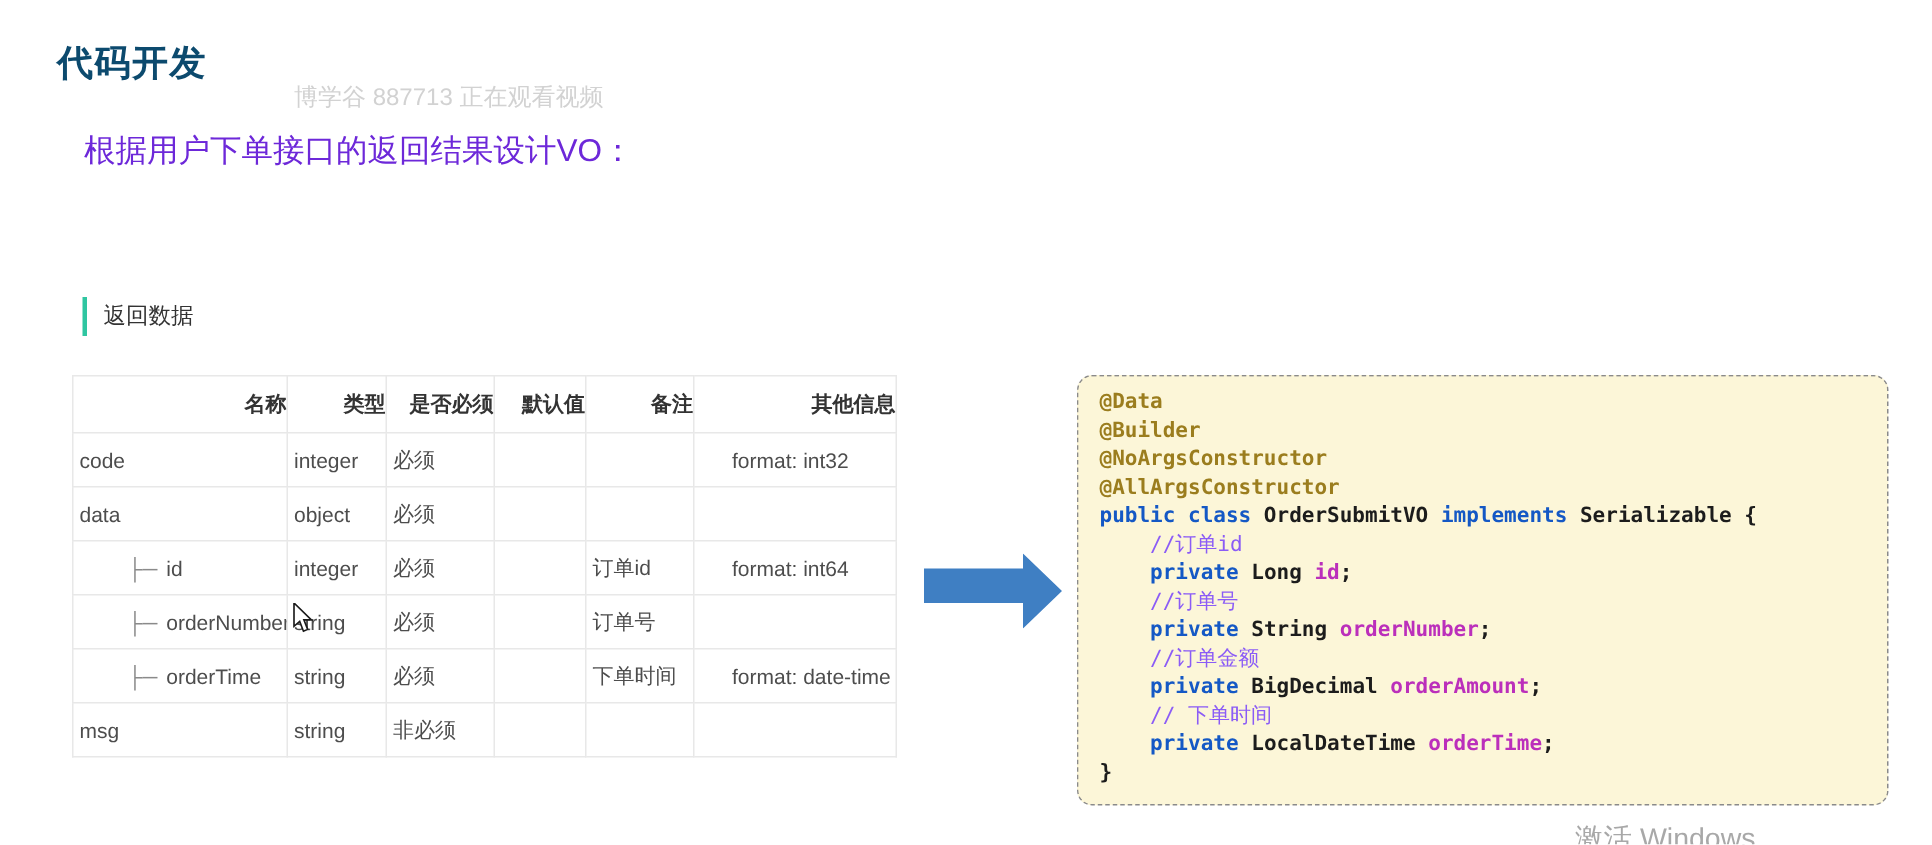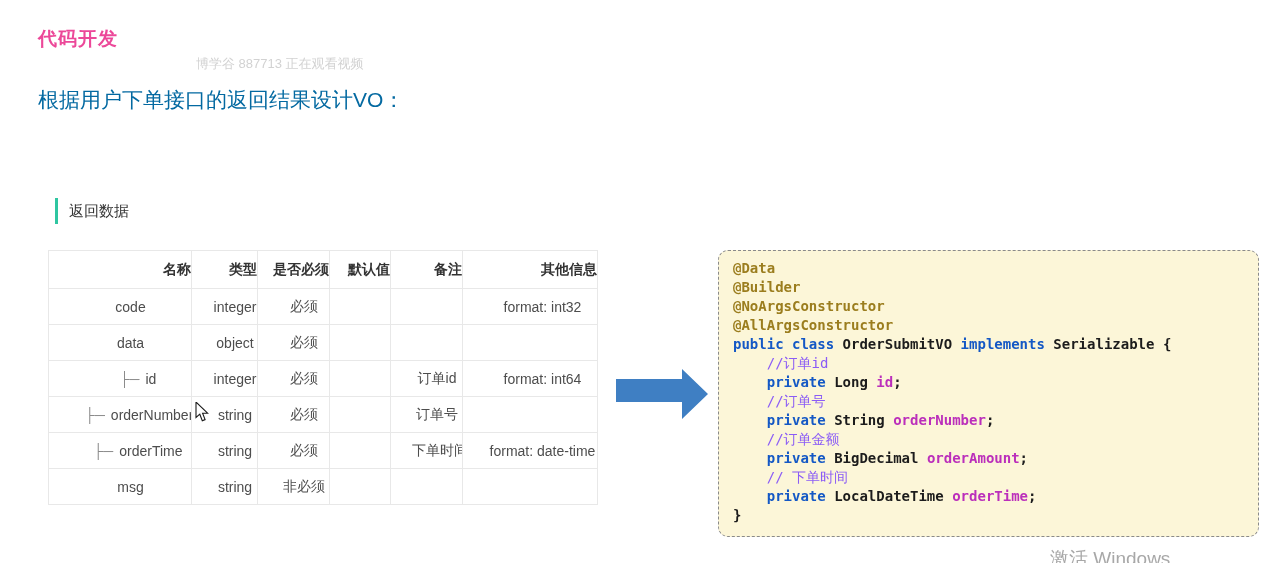--- a/index.html
+++ b/index.html
@@ -8,37 +8,37 @@
   .page {
     position: relative;
     width: 1288px;
     height: 563px;
     background: #ffffff;
     overflow: hidden;
   }
   .page-title {
     position: absolute;
     left: 38px; top: 26px;
-    font-size: 19px;
+    font-size: 24px;
     font-weight: 700;
-    color: #ec4899;
+    color: #0c4a6e;
     letter-spacing: 1px;
   }
   .viewer-watermark {
     position: absolute;
     left: 196px; top: 55px;
-    font-size: 13px;
+    font-size: 16px;
     color: #d2d2d2;
     white-space: nowrap;
   }
   .subtitle {
     position: absolute;
-    left: 38px; top: 86px;
+    left: 56px; top: 86px;
     font-size: 21px;
-    color: #0369a1;
+    color: #6d28d9;
   }
   .section-title {
     position: absolute;
     left: 55px; top: 198px;
     height: 26px;
     line-height: 26px;
     border-left: 3px solid #2fc6a1;
     padding-left: 11px;
     font-size: 15px;
     color: #333333;
@@ -48,22 +48,22 @@
     left: 48px; top: 250px;
     width: 549px;
     border-collapse: collapse;
     table-layout: fixed;
     font-size: 14px;
     color: #4d4d4d;
   }
   .resp-table th, .resp-table td {
     border: 1px solid #e8e8e8;
     height: 36px;
-    padding: 0 0 0 21px;
-    text-align: center;
+    padding: 0 0 0 4px;
+    text-align: left;
     vertical-align: middle;
     white-space: nowrap;
     overflow: hidden;
   }
   .resp-table th {
     height: 38px;
     text-align: right;
     padding: 0;
     font-weight: 700;
     color: #333333;

